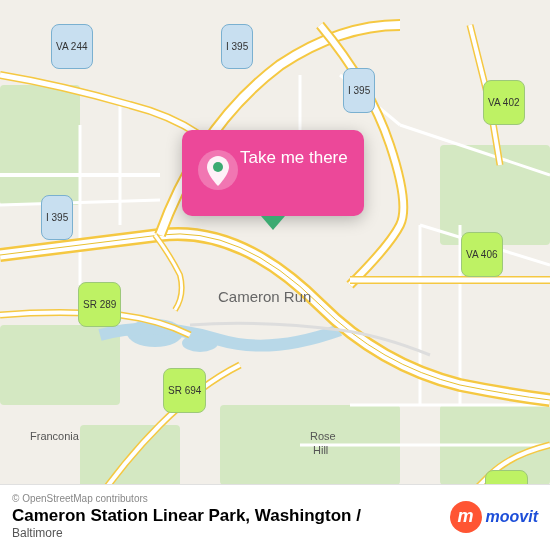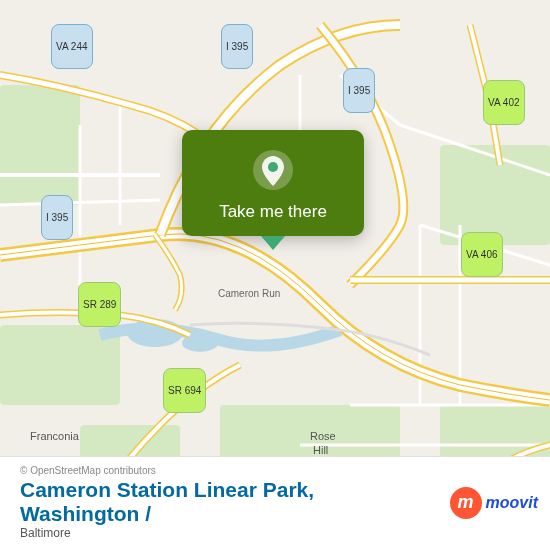--- a/index.html
+++ b/index.html
@@ -25,25 +25,23 @@
       inset: 0;
       background: #f2efe9;
     }
 
     
     #popup-card {
       position: absolute;
       left: 182px;
       top: 130px;
       width: 182px;
-      background: #4d7c0f;
+      background: #ec4899;
       border-radius: 10px;
       display: flex;
-      flex-direction: column;
-      align-items: center;
       padding: 18px 14px 14px 14px;
       box-shadow: 0 4px 16px rgba(0,0,0,0.25);
       z-index: 10;
     }
 
     #popup-card::after {
       content: '';
       position: absolute;
       bottom: -14px;
       left: 50%;
@@ -69,44 +67,44 @@
       line-height: 1.2;
     }
 
     
     #bottom-bar {
       position: absolute;
       bottom: 0;
       left: 0;
       right: 0;
       background: #ffffff;
-      padding: 8px 12px 10px 20px;
+      padding: 8px 12px 10px 12px;
       display: flex;
       justify-content: space-between;
       align-items: center;
       border-top: 1px solid #e0e0e0;
       z-index: 20;
       gap: 26px;
     }
 
     #bottom-bar-left {
       display: flex;
       flex-direction: column;
     }
 
     #copyright-text {
       font-size: 10px;
       color: #888;
       margin-bottom: 2px;
     }
 
     #location-title {
-      font-size: 21px;
+      font-size: 17px;
       font-weight: bold;
-      color: #0369a1;
+      color: #000000;
     }
 
     #location-subtitle {
       font-size: 12px;
       color: #555;
     }
 
     #moovit-logo {
       display: flex;
       align-items: center;
@@ -236,21 +234,21 @@
 
   <div class="road-label road-label-blue" style="top:24px;left:28px">VA 244</div>
   <div class="road-label road-label-blue" style="top:24px;left:198px">I 395</div>
   <div class="road-label road-label-blue" style="top:68px;left:320px">I 395</div>
   <div class="road-label road-label-green" style="top:80px;left:460px">VA 402</div>
   <div class="road-label road-label-blue" style="top:195px;left:18px">I 395</div>
   <div class="road-label road-label-green" style="top:282px;left:55px">SR 289</div>
   <div class="road-label road-label-green" style="top:368px;left:140px">SR 694</div>
   <div class="road-label road-label-green" style="top:232px;left:438px">VA 406</div>
   <div class="road-label road-label-green" style="top:470px;left:462px">SR 633</div>
-  <div style="position:absolute;top:288px;left:218px;font-size:10px;color:#666;white-space:nowrap;font-family:Arial;">Cameron Run</div>
+  <div style="position:absolute;top:288px;left:218px;font-size:15px;color:#666;white-space:nowrap;font-family:Arial;">Cameron Run</div>
 
   <div id="popup-card">
 
     <svg class="pin-icon" viewBox="0 0 44 44" fill="none" xmlns="http://www.w3.org/2000/svg">
       <circle cx="22" cy="22" r="20" fill="rgba(255,255,255,0.25)"></circle>
       <path d="M22 8 C16 8 11 13 11 19 C11 27 22 38 22 38 C22 38 33 27 33 19 C33 13 28 8 22 8Z" fill="white" opacity="0.9"></path>
       <circle cx="22" cy="19" r="5" fill="#3caa72"></circle>
     </svg>
     <span class="take-me-there-label">Take me there</span>
   </div>

